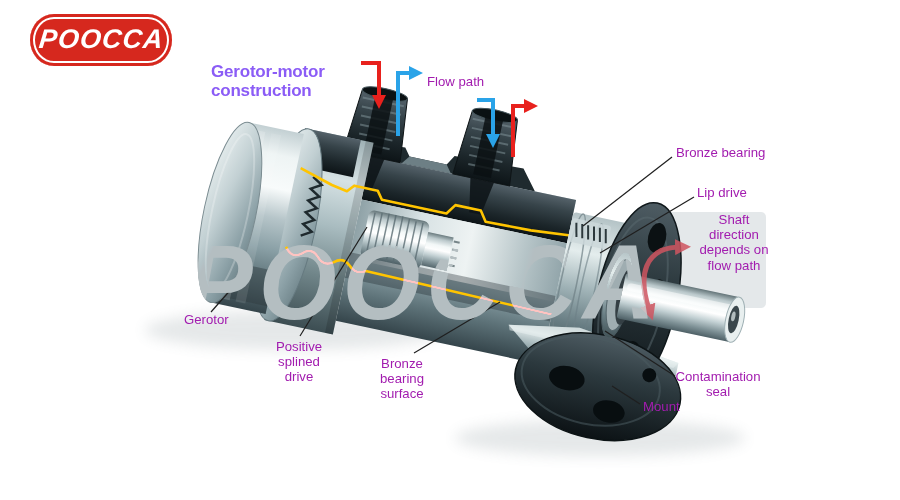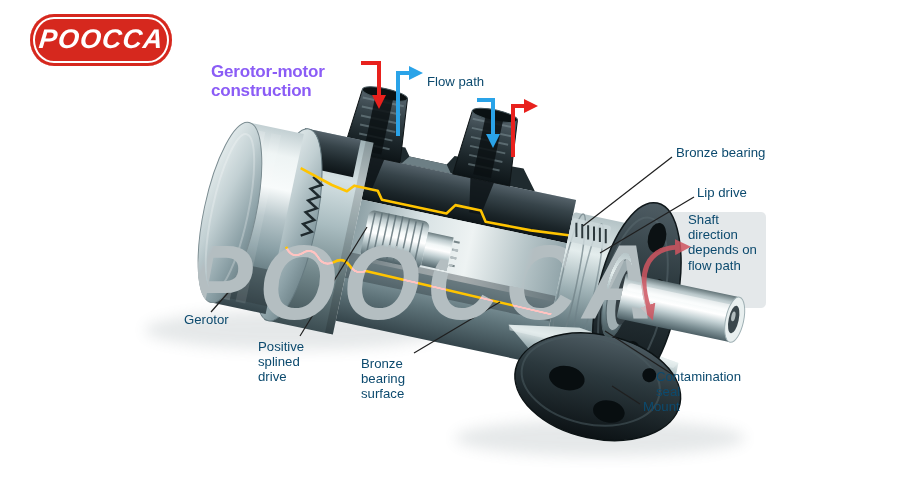--- a/index.html
+++ b/index.html
@@ -6,22 +6,22 @@
   .frame{position:relative;width:900px;height:500px;background:#ffffff;overflow:hidden;
          font-family:"Liberation Sans",sans-serif;}
   svg{position:absolute;left:0;top:0;}
   .logo{position:absolute;left:30px;top:14px;width:142px;height:52px;background:#d6281e;
         border-radius:24px/26px;display:flex;align-items:center;justify-content:center;
         box-shadow:inset 0 0 0 3px #d6281e, inset 0 0 0 5px #ffffff;}
   .logo-text{color:#ffffff;font-weight:bold;font-style:italic;font-size:27px;letter-spacing:1px;
         transform:skewX(-6deg);line-height:1;padding-bottom:2px;}
   .title{position:absolute;left:211px;top:62px;font-size:17px;line-height:19px;font-weight:bold;
         color:#8b5cf6;white-space:pre-line;letter-spacing:-0.2px;}
-  .lbl{position:absolute;font-size:13.2px;line-height:15.2px;color:#0c4a6e;white-space:pre-line;}
-  .ctr{}
+  .lbl{position:absolute;font-size:13.2px;line-height:15.2px;color:#a21caf;white-space:pre-line;}
+  .ctr{text-align:center;}
   #lbl-flow{left:427px;top:74px;}
   #lbl-needle{left:676px;top:145px;}
   #lbl-lip{left:697px;top:185px;}
   #lbl-shaftdir{left:688px;top:212px;width:92px;}
   #lbl-gerotor{left:184px;top:312px;}
   #lbl-positive{left:258px;top:339px;width:82px;}
   #lbl-bronze{left:361px;top:356px;width:82px;}
   #lbl-contam{left:656px;top:369px;width:124px;}
   #lbl-mount{left:643px;top:399px;text-align:right;}
   .watermark{position:absolute;left:186px;top:232px;width:560px;height:112px;

